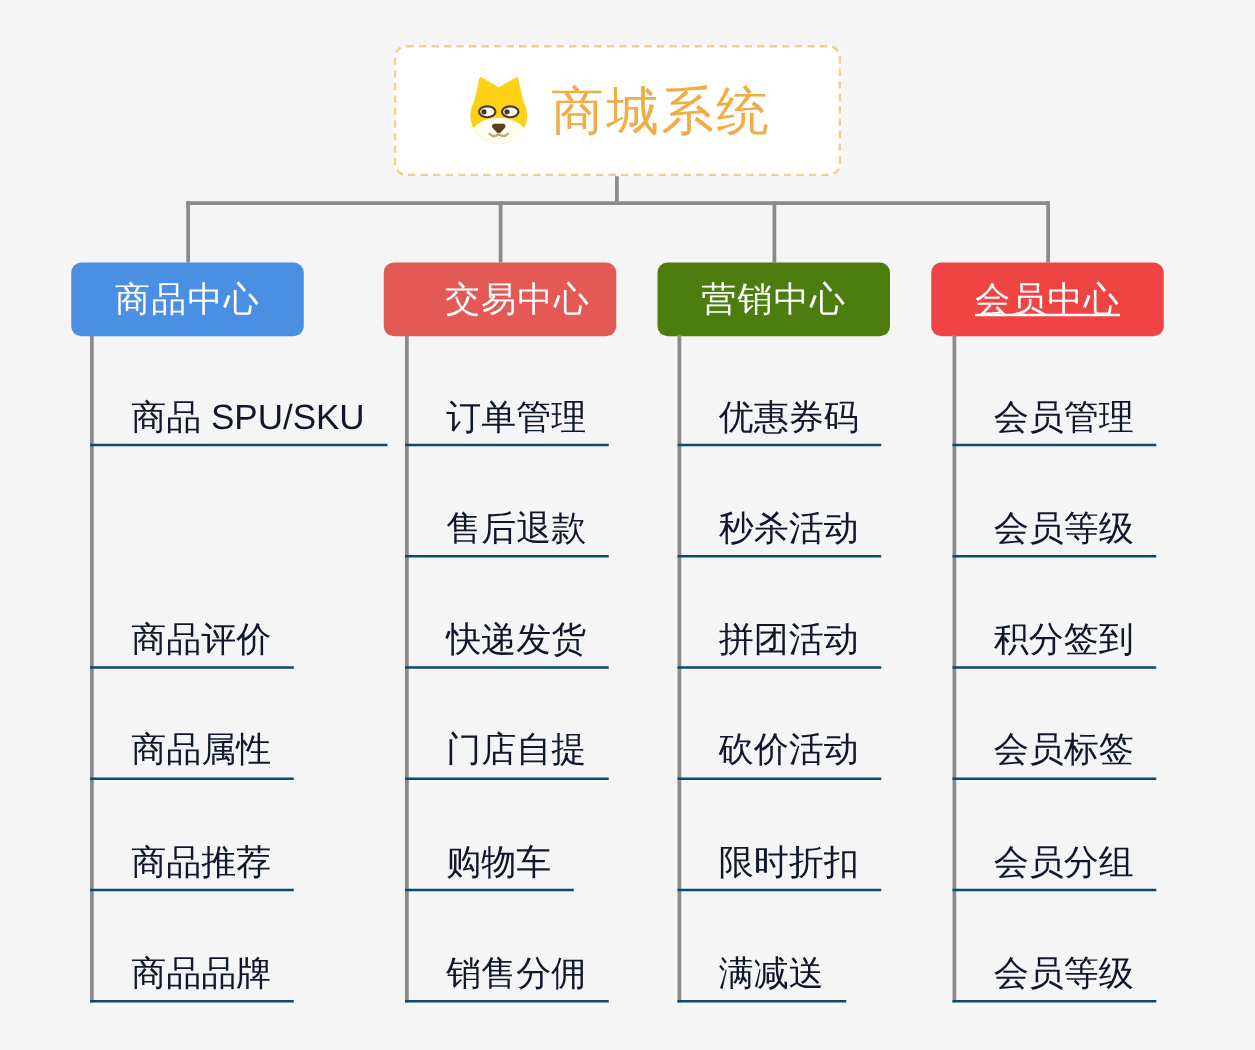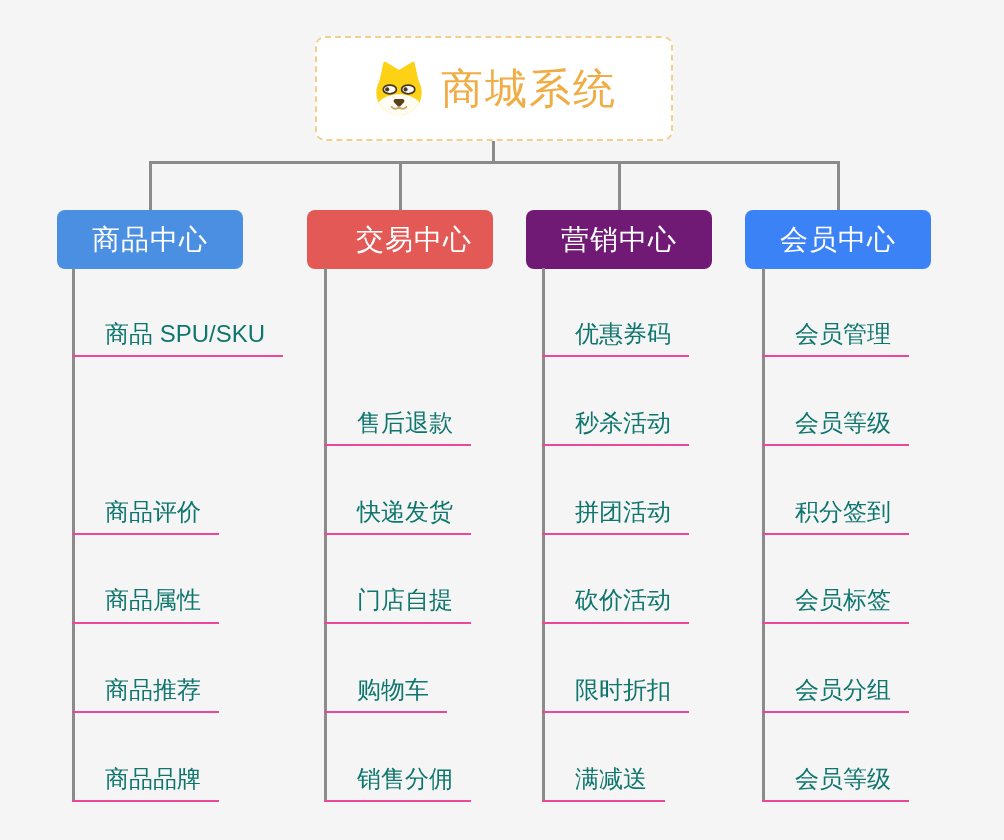--- a/index.html
+++ b/index.html
@@ -53,22 +53,22 @@
   .col{
     position:absolute;top:268px;height:534px;width:230px;
     border-left:3px solid #8b8b8b;
     box-sizing:border-box;
   }
   .col-1{left:72px;} .col-2{left:324px;} .col-3{left:542px;} .col-4{left:762px;}
 
   .leaf{
     position:absolute;left:-3px;
     padding:0 18px 5px 33px;
-    border-bottom:2px solid #ec4899;
-    font-size:24px;line-height:33px;color:#0f766e;
+    border-bottom:2px solid #0c4a6e;
+    font-size:28px;line-height:33px;color:#0f172a;
     white-space:nowrap;
     cursor:pointer;
   }
   .r1{top:49px;} .r2{top:138px;} .r3{top:227px;} .r4{top:316px;font-family:Liberation Serif, serif;} .r5{top:405px;} .r6{top:494px;}
 </style>
 </head>
 <body>
 
 <div class="canvas">
 
@@ -95,32 +95,33 @@
 
   <div class="line root-stub"></div>
   <div class="line h-line"></div>
   <div class="line drop drop-1"></div>
   <div class="line drop drop-2"></div>
   <div class="line drop drop-3"></div>
   <div class="line drop drop-4"></div>
 
   <div class="branch-box box-1" style="background-color: rgb(75, 143, 226);">商品中心</div>
   <div class="branch-box box-2" style="background-color: rgb(227, 89, 85);">交易中心</div>
-  <div class="branch-box box-3" style="background-color: #701a75;">营销中心</div>
-  <div class="branch-box box-4" style="background-color: #3b82f6;">会员中心</div>
+  <div class="branch-box box-3" style="background-color: #4d7c0f;">营销中心</div>
+  <div class="branch-box box-4" style="background-color: #ef4444; text-decoration: underline;">会员中心</div>
 
   <div class="col col-1">
     <div class="leaf r1">商品 SPU/SKU</div>
     <div class="leaf r3">商品评价</div>
     <div class="leaf r4">商品属性</div>
     <div class="leaf r5">商品推荐</div>
     <div class="leaf r6">商品品牌</div>
   </div>
 
   <div class="col col-2">
+    <div class="leaf r1">订单管理</div>
     <div class="leaf r2">售后退款</div>
     <div class="leaf r3">快递发货</div>
     <div class="leaf r4">门店自提</div>
     <div class="leaf r5">购物车</div>
     <div class="leaf r6">销售分佣</div>
   </div>
 
   <div class="col col-3">
     <div class="leaf r1">优惠券码</div>
     <div class="leaf r2">秒杀活动</div>

